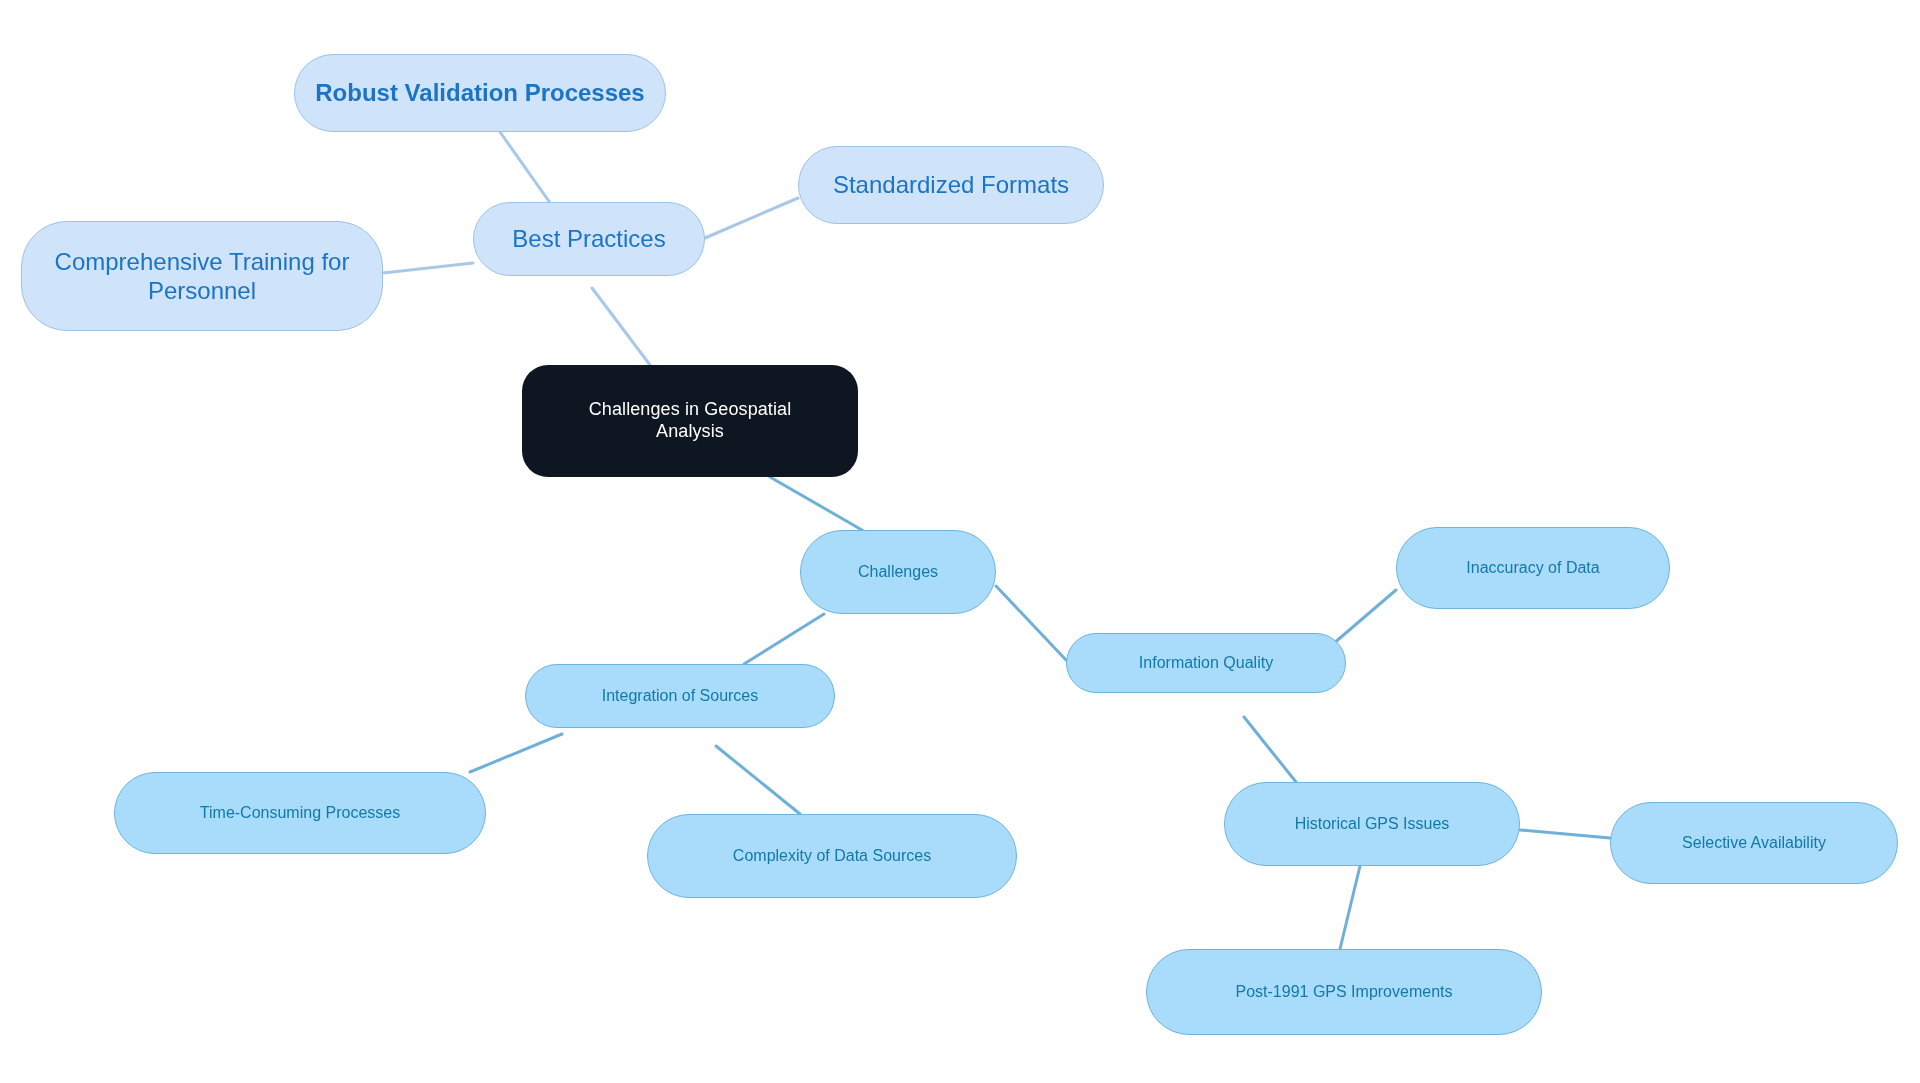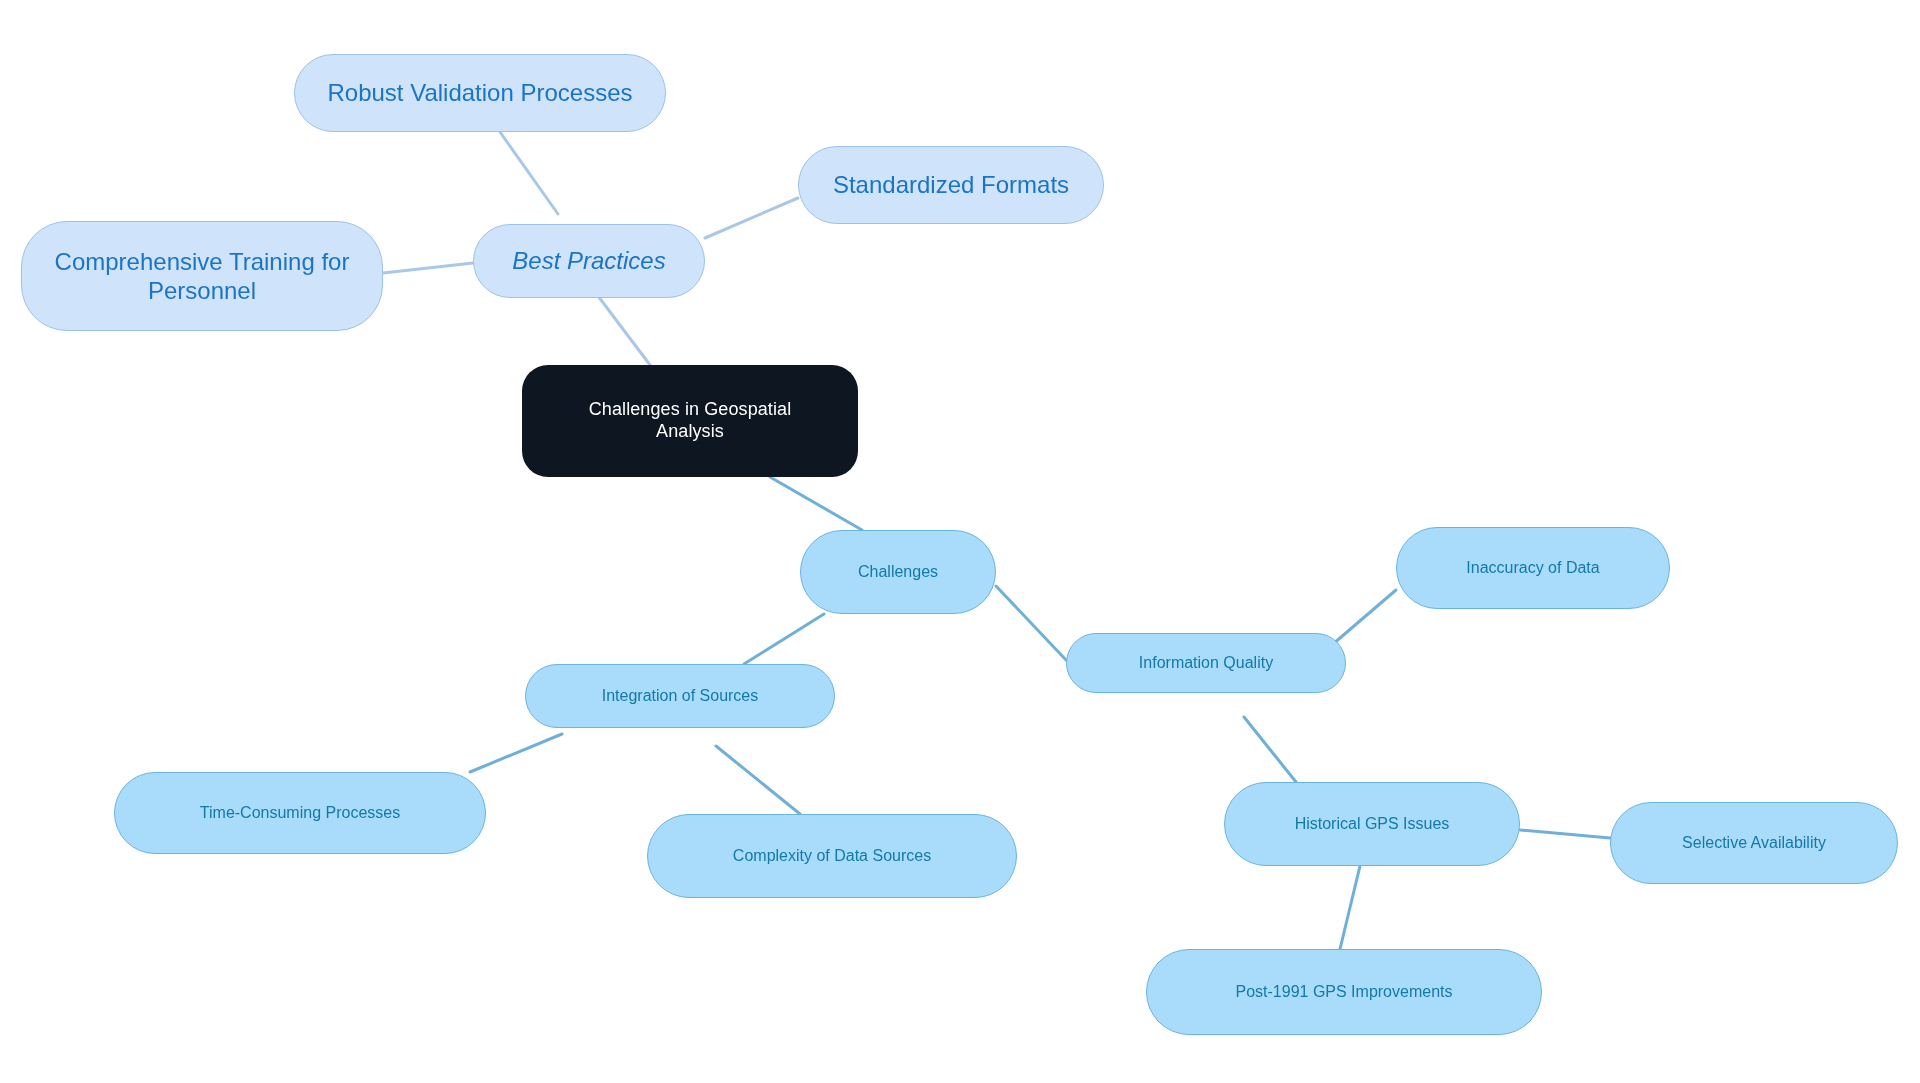--- a/index.html
+++ b/index.html
@@ -78,22 +78,22 @@
       <line x1="562" y1="734" x2="470" y2="772" stroke="#6fb0d8" stroke-width="3" stroke-linecap="round"></line>
       <line x1="716" y1="746" x2="800" y2="814" stroke="#6fb0d8" stroke-width="3" stroke-linecap="round"></line>
       <line x1="1326" y1="650" x2="1396" y2="590" stroke="#6fb0d8" stroke-width="3" stroke-linecap="round"></line>
       <line x1="1244" y1="717" x2="1296" y2="782" stroke="#6fb0d8" stroke-width="3" stroke-linecap="round"></line>
       <line x1="1520" y1="830" x2="1610" y2="838" stroke="#6fb0d8" stroke-width="3" stroke-linecap="round"></line>
       <line x1="1360" y1="866" x2="1340" y2="949" stroke="#6fb0d8" stroke-width="3" stroke-linecap="round"></line>
     </svg>
   <div id="node-layer">
       <div class="node node-root two-line" style="left: 522px; top: 365px; width: 336px; height: 112px;">Challenges in Geospatial
 Analysis</div>
-      <div class="node node-pale" style="left: 473px; top: 224px; width: 232px; height: 74px; font-style: italic;">Best Practices</div>
-      <div class="node node-pale" style="left: 294px; top: 54px; width: 372px; height: 78px;">Robust Validation Processes</div>
+      <div class="node node-pale" style="left: 473px; top: 202px; width: 232px; height: 74px;">Best Practices</div>
+      <div class="node node-pale" style="left: 294px; top: 54px; width: 372px; height: 78px; font-weight: bold;">Robust Validation Processes</div>
       <div class="node node-pale" style="left: 798px; top: 146px; width: 306px; height: 78px; text-align: center;">Standardized Formats</div>
       <div class="node node-pale two-line" style="left: 21px; top: 221px; width: 362px; height: 110px;">Comprehensive Training for
 Personnel</div>
       <div class="node node-sky" style="left: 800px; top: 530px; width: 196px; height: 84px;">Challenges</div>
       <div class="node node-sky" style="left: 525px; top: 664px; width: 310px; height: 64px;">Integration of Sources</div>
       <div class="node node-sky" style="left: 114px; top: 772px; width: 372px; height: 82px;">Time-Consuming Processes</div>
       <div class="node node-sky" style="left: 647px; top: 814px; width: 370px; height: 84px;">Complexity of Data Sources</div>
       <div class="node node-sky" style="left: 1066px; top: 633px; width: 280px; height: 60px;">Information Quality</div>
       <div class="node node-sky" style="left: 1396px; top: 527px; width: 274px; height: 82px;">Inaccuracy of Data</div>
       <div class="node node-sky" style="left: 1224px; top: 782px; width: 296px; height: 84px;">Historical GPS Issues</div>

